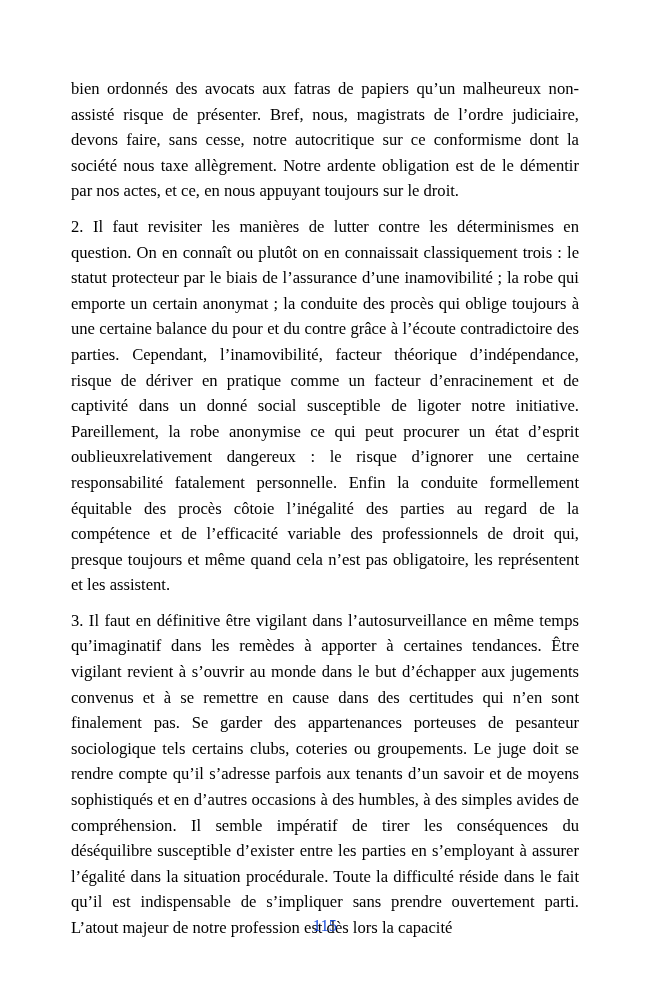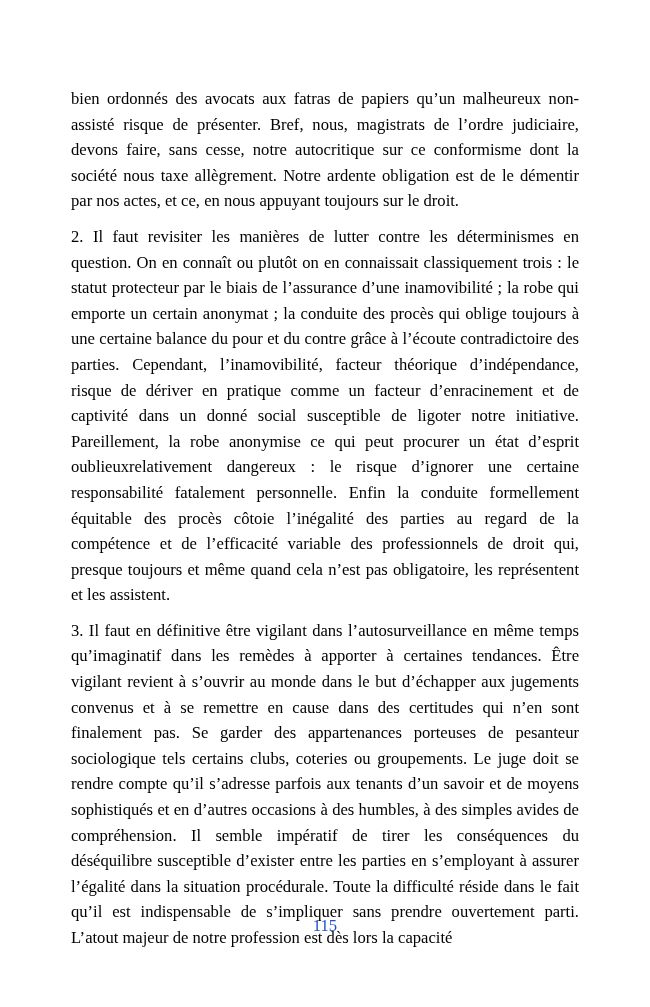--- a/index.html
+++ b/index.html
@@ -19,21 +19,21 @@
     position: absolute;
     left: 0;
     top: 0;
     width: 650px;
     height: 1007px;
     background: #ffffff;
   }
   .text-column {
     position: absolute;
     left: 71px;
-    top: 86px;
+    top: 76px;
     width: 508px;
   }
   .para {
     margin: 0;
     font-size: 16.6px;
     line-height: 25.6px;
     text-align: justify;
     text-justify: inter-word;
     hyphens: none;
     -webkit-hyphens: none;

